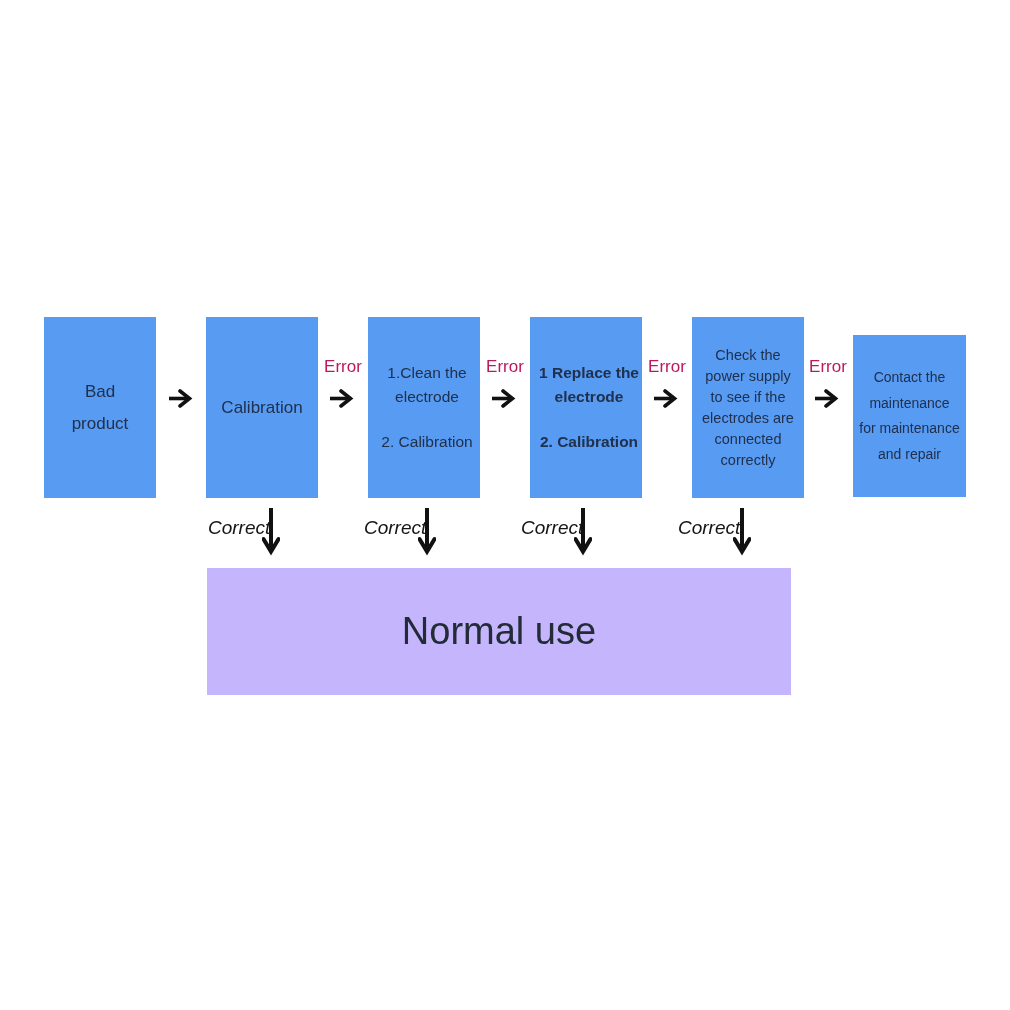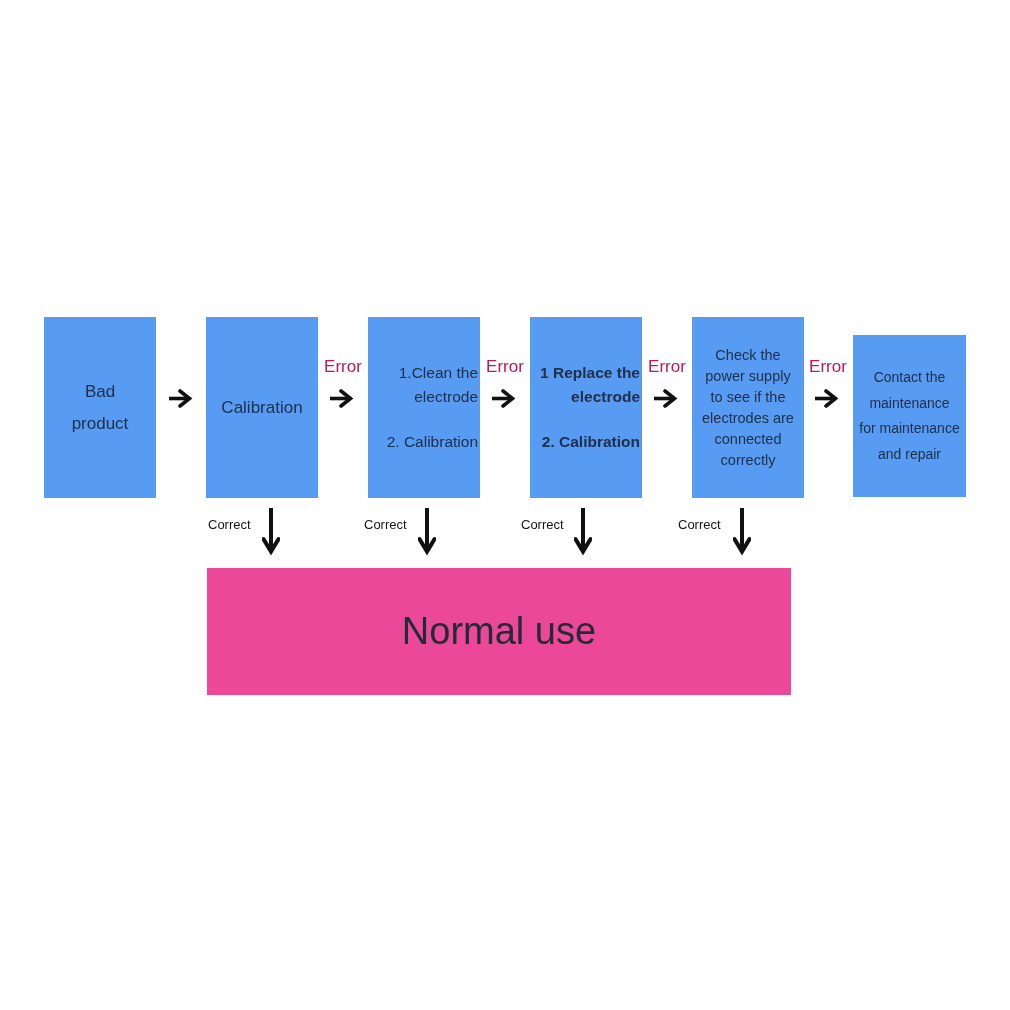--- a/index.html
+++ b/index.html
@@ -26,21 +26,21 @@
     flex-direction: column;
     justify-content: center;
     align-items: center;
     text-align: center;
     box-sizing: border-box;
   }
   .flow-box .line { display: block; }
   .box-two-line { font-size: 17px; line-height: 32px; }
   .box-single  { font-size: 17px; }
   .box-steps {
-    align-items: flex-end;
+    align-items: center;
     text-align: left;
     padding-left: 8px;
     padding-right: 2px;
     font-size: 15.5px;
     line-height: 24px;
     justify-content: center;
   }
   .box-steps .spacer { height: 21px; }
   .box-six { font-size: 14.5px; line-height: 21px; }
   .box-four { font-size: 14px; line-height: 25.5px; margin-top: 20px; }
@@ -55,37 +55,38 @@
   .h-arrow {
     position: absolute;
     top: 389px;
     width: 30px;
     height: 19px;
   }
   .correct-label {
     position: absolute;
     top: 517px;
     width: 60px;
-    text-align: left;
-    font-size: 13px;
+    text-align: center;
+    font-size: 19px;
     color: #151515;
+    font-style: italic;
   }
   .v-arrow {
     position: absolute;
     top: 506px;
     width: 18px;
     height: 52px;
   }
   #normal-use-box {
     position: absolute;
     left: 207px;
     top: 568px;
     width: 584px;
     height: 127px;
-    background: #ec4899;
+    background: #c4b5fd;
     display: flex;
     align-items: center;
     justify-content: center;
     color: #232B36;
     font-size: 38px;
   }
   svg { display: block; }
 </style>
 </head>
 <body>

